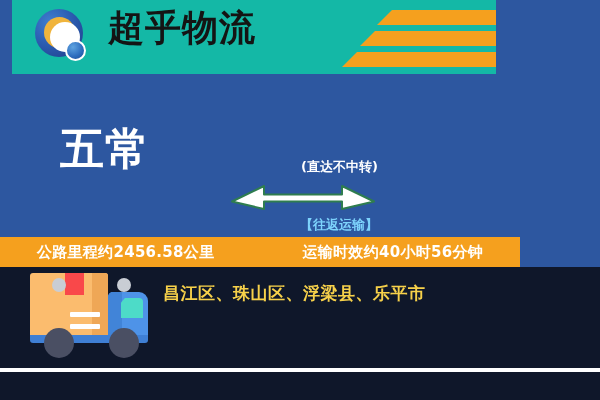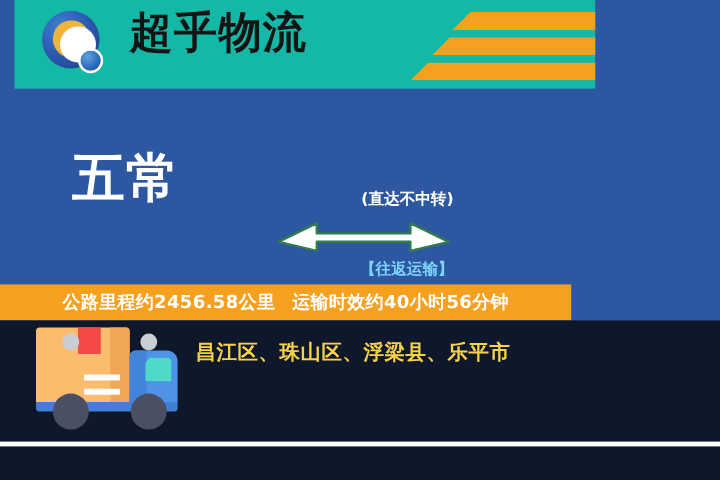--- a/index.html
+++ b/index.html
@@ -147,25 +147,26 @@
     font-weight: bold;
     color: #7dd3fc;
     line-height: 17px;
     white-space: nowrap;
   }
 
   
   .orange-bar {
     position: absolute;
     left: 0; top: 237px;
-    width: 476px; height: 30px;
+    width: 520px; height: 30px;
     background: #f5a01e;
     display: flex;
     align-items: center;
     justify-content: center;
+    gap: 37px;
   }
   .orange-text {
     font-family: "DejaVu Sans", "Liberation Sans", sans-serif;
     font-size: 15px;
     font-weight: bold;
     color: #ffffff;
     white-space: nowrap;
     letter-spacing: 0.3px;
   }
   .orange-gap { display: inline-block; width: 14px; }

